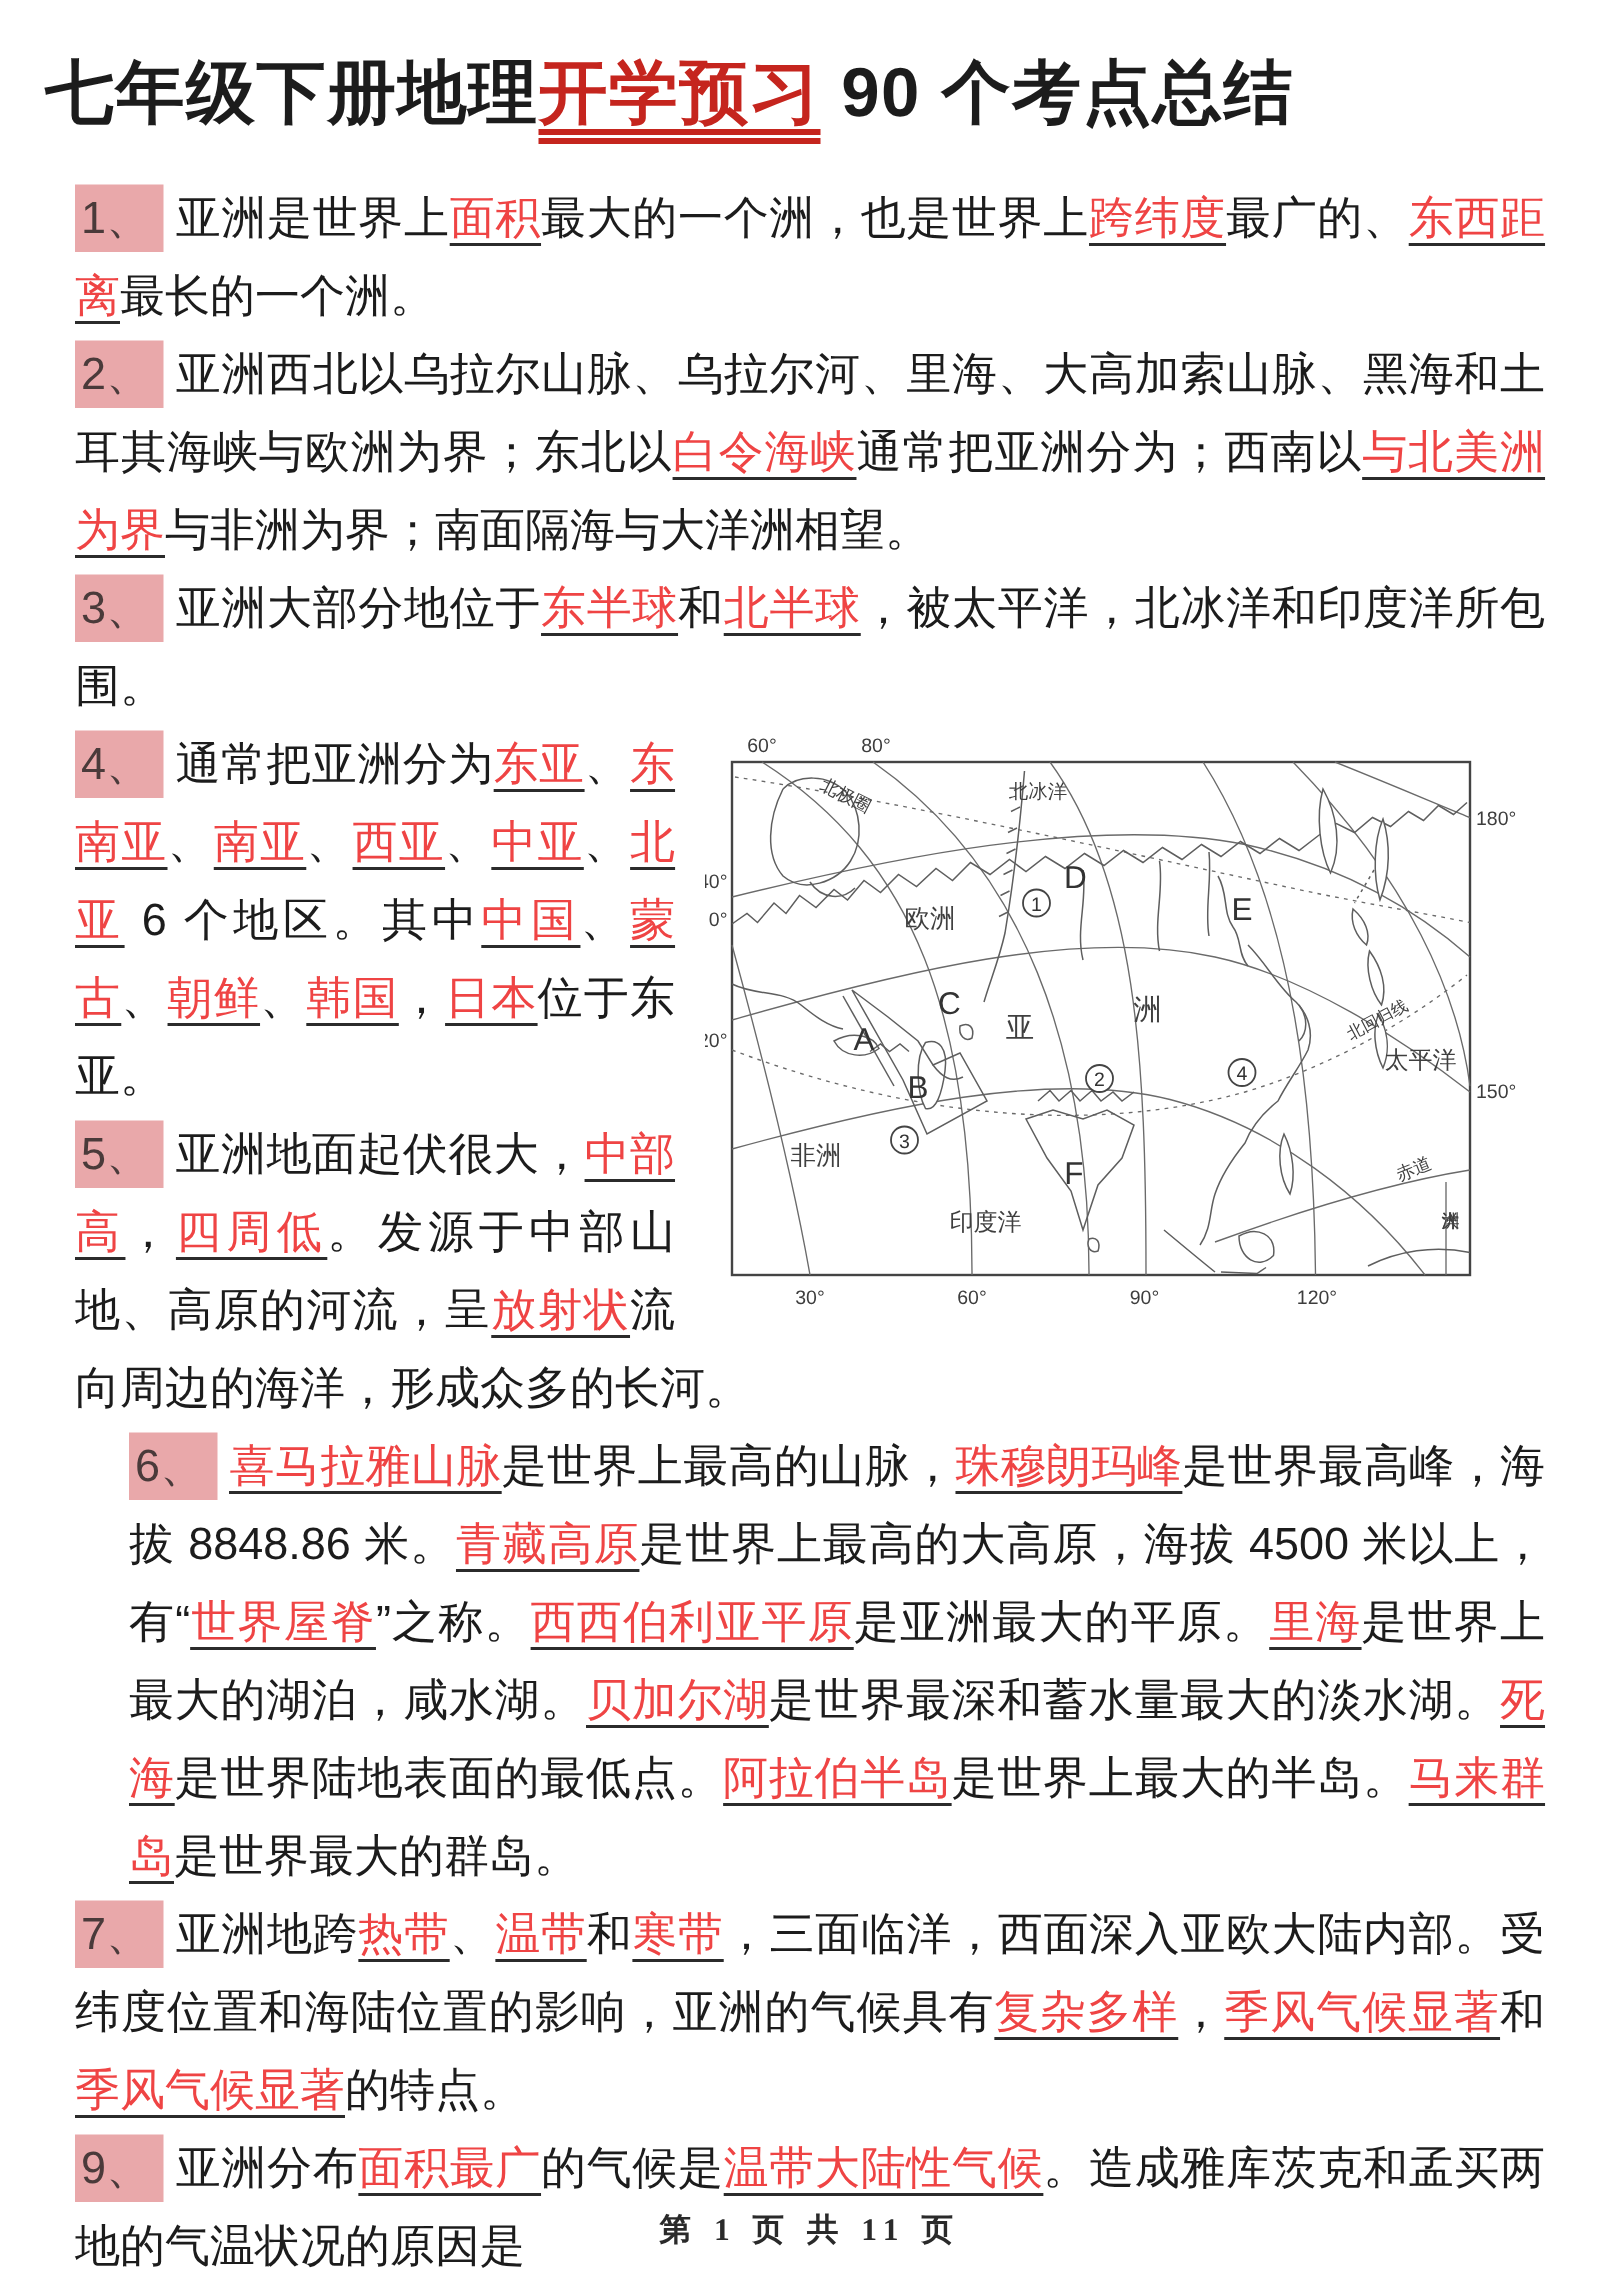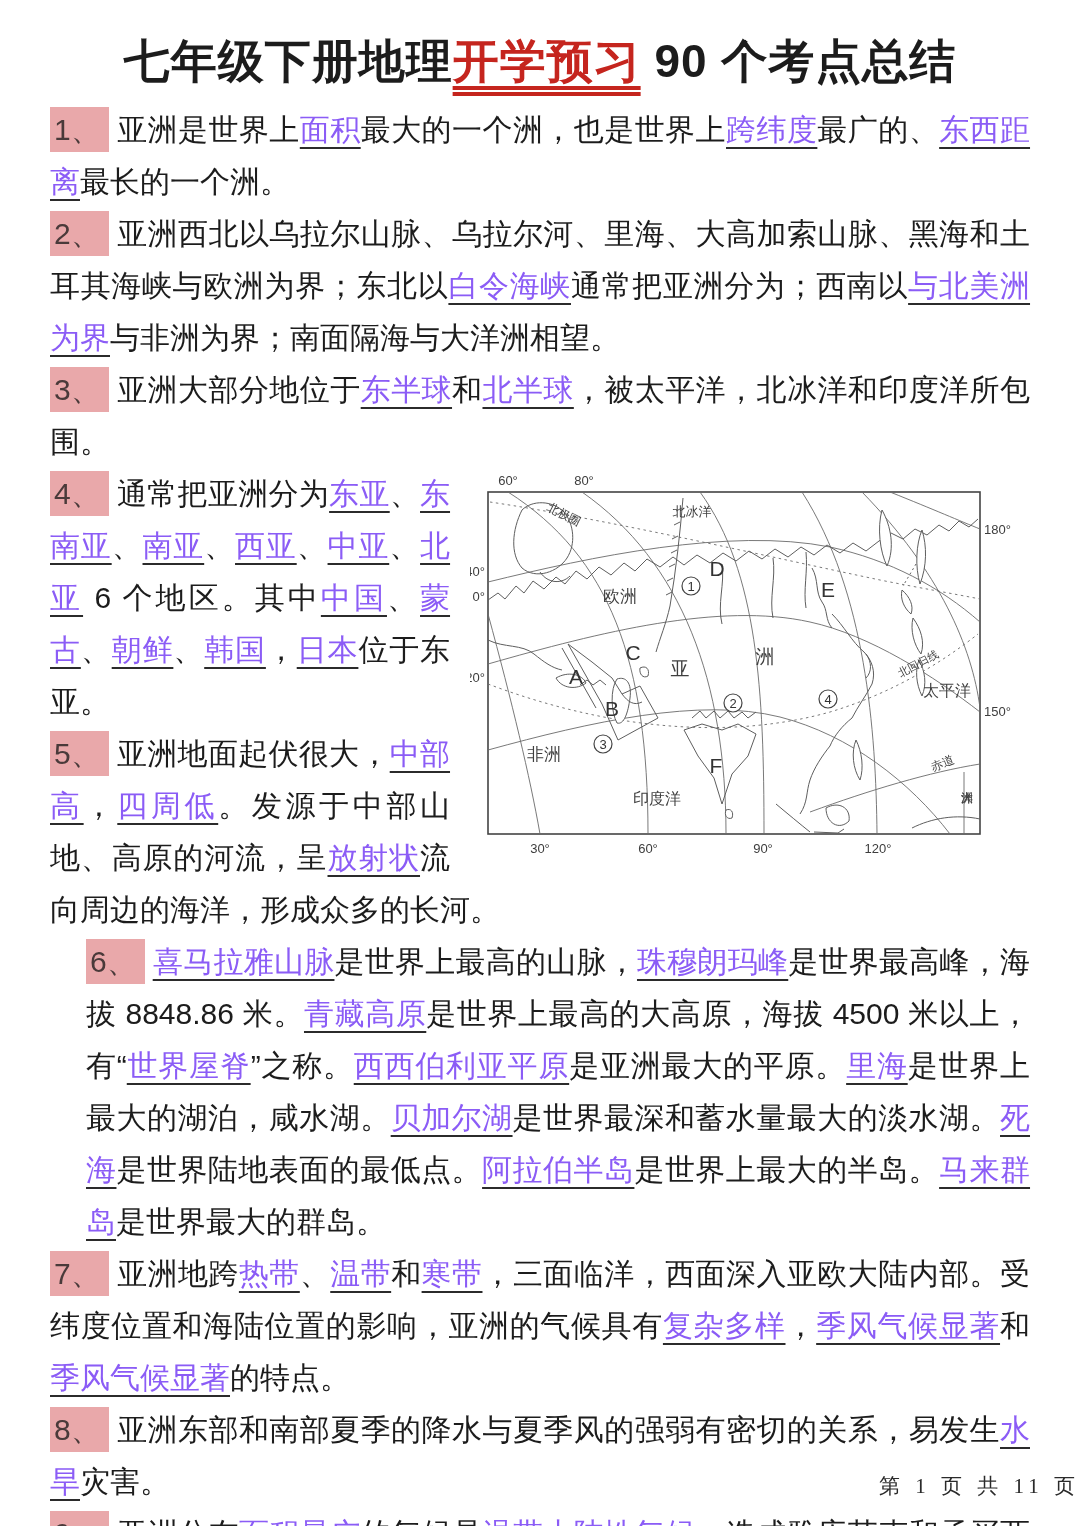--- a/index.html
+++ b/index.html
@@ -2,21 +2,21 @@
 <html><head>
 <meta charset="utf-8">
 <style>
   html,body{margin:0;padding:0;background:#ffffff;}
   .page{
     width:1080px;height:1526px;position:relative;overflow:hidden;
     background:#ffffff;color:#1c1c1c;
     font-family:"Liberation Sans","DejaVu Sans",sans-serif;
   }
   h1.doc-title{
-    margin:30px 30px 12px;text-align:center;
+    margin:30px 30px 28px;text-align:left;
     font-size:46px;font-weight:700;letter-spacing:1px;line-height:62px;
   }
   .t-red{
     color:#c5251e;
     text-decoration-line:underline;
     text-decoration-style:double;
     text-decoration-color:#c5251e;
     text-underline-offset:9px;
   }
   .content{
@@ -28,21 +28,21 @@
   p.clear{clear:both;margin-left:36px;}
   .num{
     display:inline-block;
     background:#e9a8aa;
     color:#4a3a3a;
     line-height:45px;
     padding:0 8px 0 4px;
     margin-right:8px;
   }
   .red{
-    color:#8b5cf6;
+    color:#ef4444;
     text-decoration-line:underline;
     text-decoration-color:#2b2b2b;
     text-decoration-thickness:2px;
     text-underline-offset:7px;
   }
   .map-figure{
     float:right;
     width:560px;height:400px;
     margin:4px 0 6px 20px;
   }
@@ -53,23 +53,23 @@
   .coast{fill:none;stroke:#5e5e5e;stroke-width:1;}
   .coast-f{fill:#ffffff;stroke:#5e5e5e;stroke-width:1;}
   .tick{font-size:13px;fill:#3d3d3d;}
   .mlabel{fill:#3f3f3f;}
   .mletter{font-size:21px;fill:#333;text-anchor:middle;}
   .mcircle{fill:#fff;stroke:#444;stroke-width:1.2;}
   .mdigit{font-size:13px;fill:#333;text-anchor:middle;}
   .vertical-label{writing-mode:vertical-rl;}
   .footer{
     position:absolute;bottom:26px;left:0;width:100%;
-    text-align:right;
+    text-align:center;
     font-family:"Liberation Serif","DejaVu Serif",serif;
-    font-size:21px;color:#2a2a2a;letter-spacing:5px;
+    font-size:21px;color:#2a2a2a;letter-spacing:5px;font-weight:bold;
   }
 </style>
 </head>
 <body>
 
 <div class="page">
 
   <h1 class="doc-title"><span>七年级下册地理</span><span class="t-red">开学预习</span><span> 90 个考点总结</span></h1>
 
   <div class="content">
@@ -198,20 +198,19 @@
     </div>
 
     <p class="point"><span class="num">4、</span><span><span>通常把亚洲分为</span><span class="red">东亚</span><span>、</span><span class="red">东南亚</span><span>、</span><span class="red">南亚</span><span>、</span><span class="red">西亚</span><span>、</span><span class="red">中亚</span><span>、</span><span class="red">北亚</span><span> 6 个地区。其中</span><span class="red">中国</span><span>、</span><span class="red">蒙古</span><span>、</span><span class="red">朝鲜</span><span>、</span><span class="red">韩国</span><span>，</span><span class="red">日本</span><span>位于东亚。</span></span></p>
 
     <p class="point"><span class="num">5、</span><span><span>亚洲地面起伏很大，</span><span class="red">中部高</span><span>，</span><span class="red">四周低</span><span>。发源于中部山地、高原的河流，呈</span><span class="red">放射状</span><span>流向周边的海洋，形成众多的长河。</span></span></p>
 
     <p class="point clear"><span class="num">6、</span><span><span class="red">喜马拉雅山脉</span><span>是世界上最高的山脉，</span><span class="red">珠穆朗玛峰</span><span>是世界最高峰，海拔 8848.86 米。</span><span class="red">青藏高原</span><span>是世界上最高的大高原，海拔 4500 米以上，有“</span><span class="red">世界屋脊</span><span>”之称。</span><span class="red">西西伯利亚平原</span><span>是亚洲最大的平原。</span><span class="red">里海</span><span>是世界上最大的湖泊，咸水湖。</span><span class="red">贝加尔湖</span><span>是世界最深和蓄水量最大的淡水湖。</span><span class="red">死海</span><span>是世界陆地表面的最低点。</span><span class="red">阿拉伯半岛</span><span>是世界上最大的半岛。</span><span class="red">马来群岛</span><span>是世界最大的群岛。</span></span></p>
 
     <p class="point"><span class="num">7、</span><span><span>亚洲地跨</span><span class="red">热带</span><span>、</span><span class="red">温带</span><span>和</span><span class="red">寒带</span><span>，三面临洋，西面深入亚欧大陆内部。受纬度位置和海陆位置的影响，亚洲的气候具有</span><span class="red">复杂多样</span><span>，</span><span class="red">季风气候显著</span><span>和</span><span class="red">季风气候显著</span><span>的特点。</span></span></p>
 
-    <p class="point"><span class="num">8、</span><span><span>亚洲东部和南部夏季的降水与夏季风的强弱有密切的关系，易发生</span><span class="red">水旱</span><span>灾害。</span></span></p>
 
     <p class="point"><span class="num">9、</span><span><span>亚洲分布</span><span class="red">面积最广</span><span>的气候是</span><span class="red">温带大陆性气候</span><span>。造成雅库茨克和孟买两地的气温状况的原因是</span></span></p>
 
   </div>
 
   <div class="footer">第 1 页 共 11 页</div>
 </div>
 
 </body></html>

